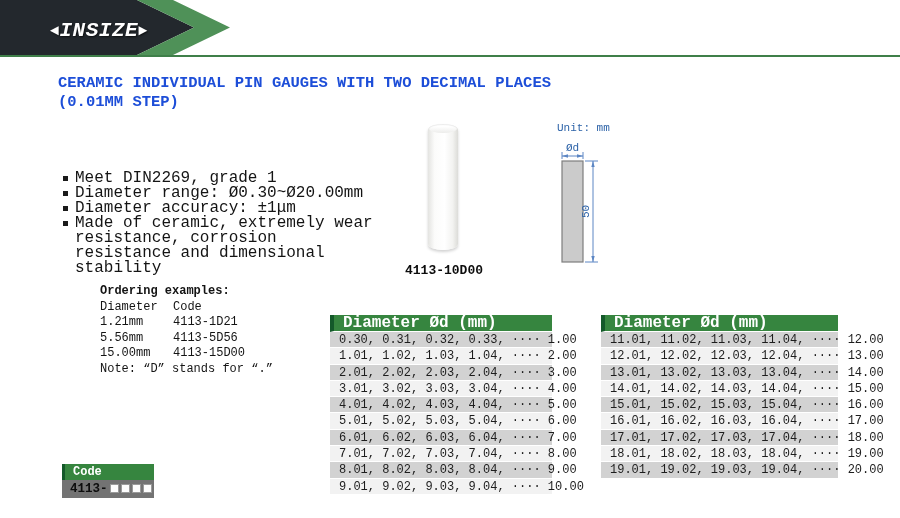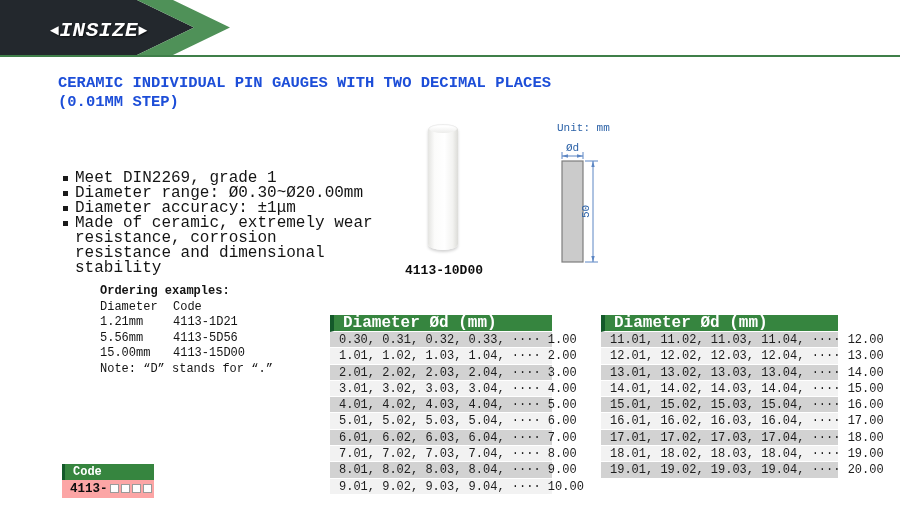--- a/index.html
+++ b/index.html
@@ -57,21 +57,21 @@
     padding-left:9px;box-sizing:border-box;}
   .t-row{height:16.3px;line-height:16.3px;font-size:12px;color:#1d1d1d;
     padding-left:9px;box-sizing:border-box;border-bottom:1px solid #fff;white-space:nowrap;text-align:center;}
   .t-row:nth-child(odd){background:#d2d2d2;}
   .t-row:nth-child(even){background:#f2f2f2;}
 
   
   .code-box{position:absolute;left:62px;top:464px;width:92px;}
   .cb-header{background:#36853f;border-left:3px solid #14592a;color:#fff;font-weight:bold;
     font-size:12px;height:16px;line-height:16px;padding-left:8px;box-sizing:border-box;}
-  .cb-body{background:#fca5a5;height:18px;display:flex;align-items:center;padding-left:8px;box-sizing:border-box;}
+  .cb-body{background:#737373;height:18px;display:flex;align-items:center;padding-left:8px;box-sizing:border-box;}
   .cb-prefix{font-size:12.5px;font-weight:bold;color:#0d0d0d;}
   .cb-sq{display:inline-block;width:7px;height:7px;background:#fdfdfd;border:1px solid #9a9a9a;margin-left:2px;}
 </style>
 </head>
 <body>
 
 <div id="page">
 
   <div class="hdr-photo"></div>
   <div class="hdr-chevron" style="background: rgb(79, 145, 88);"></div>

